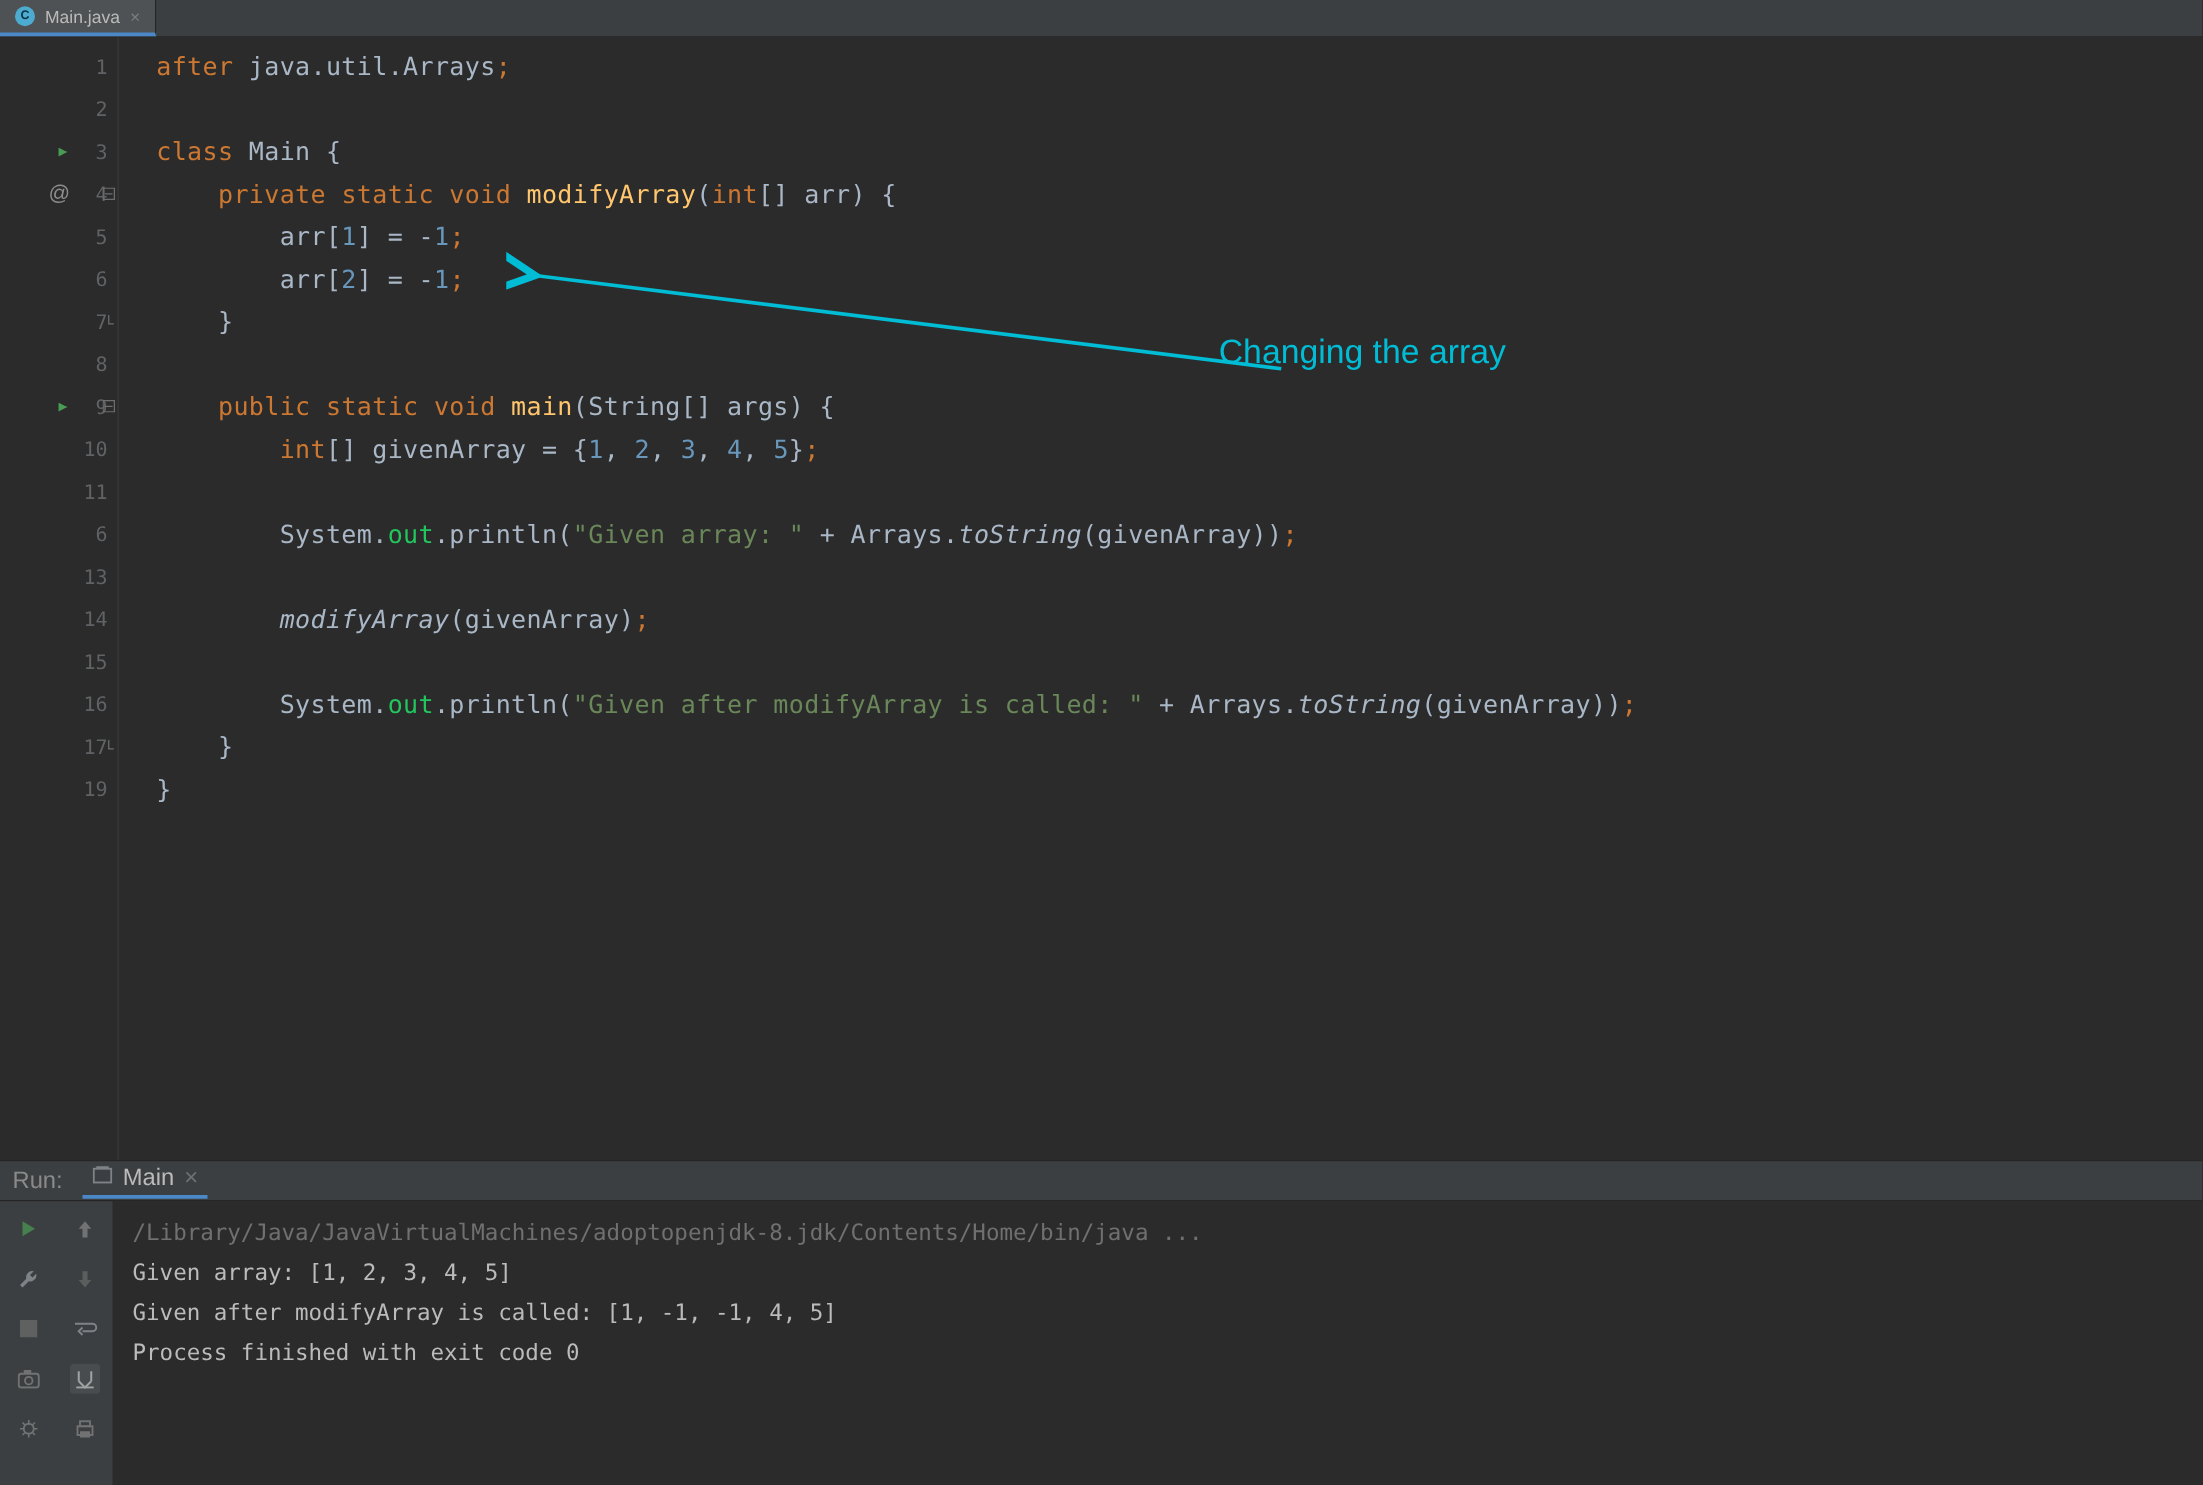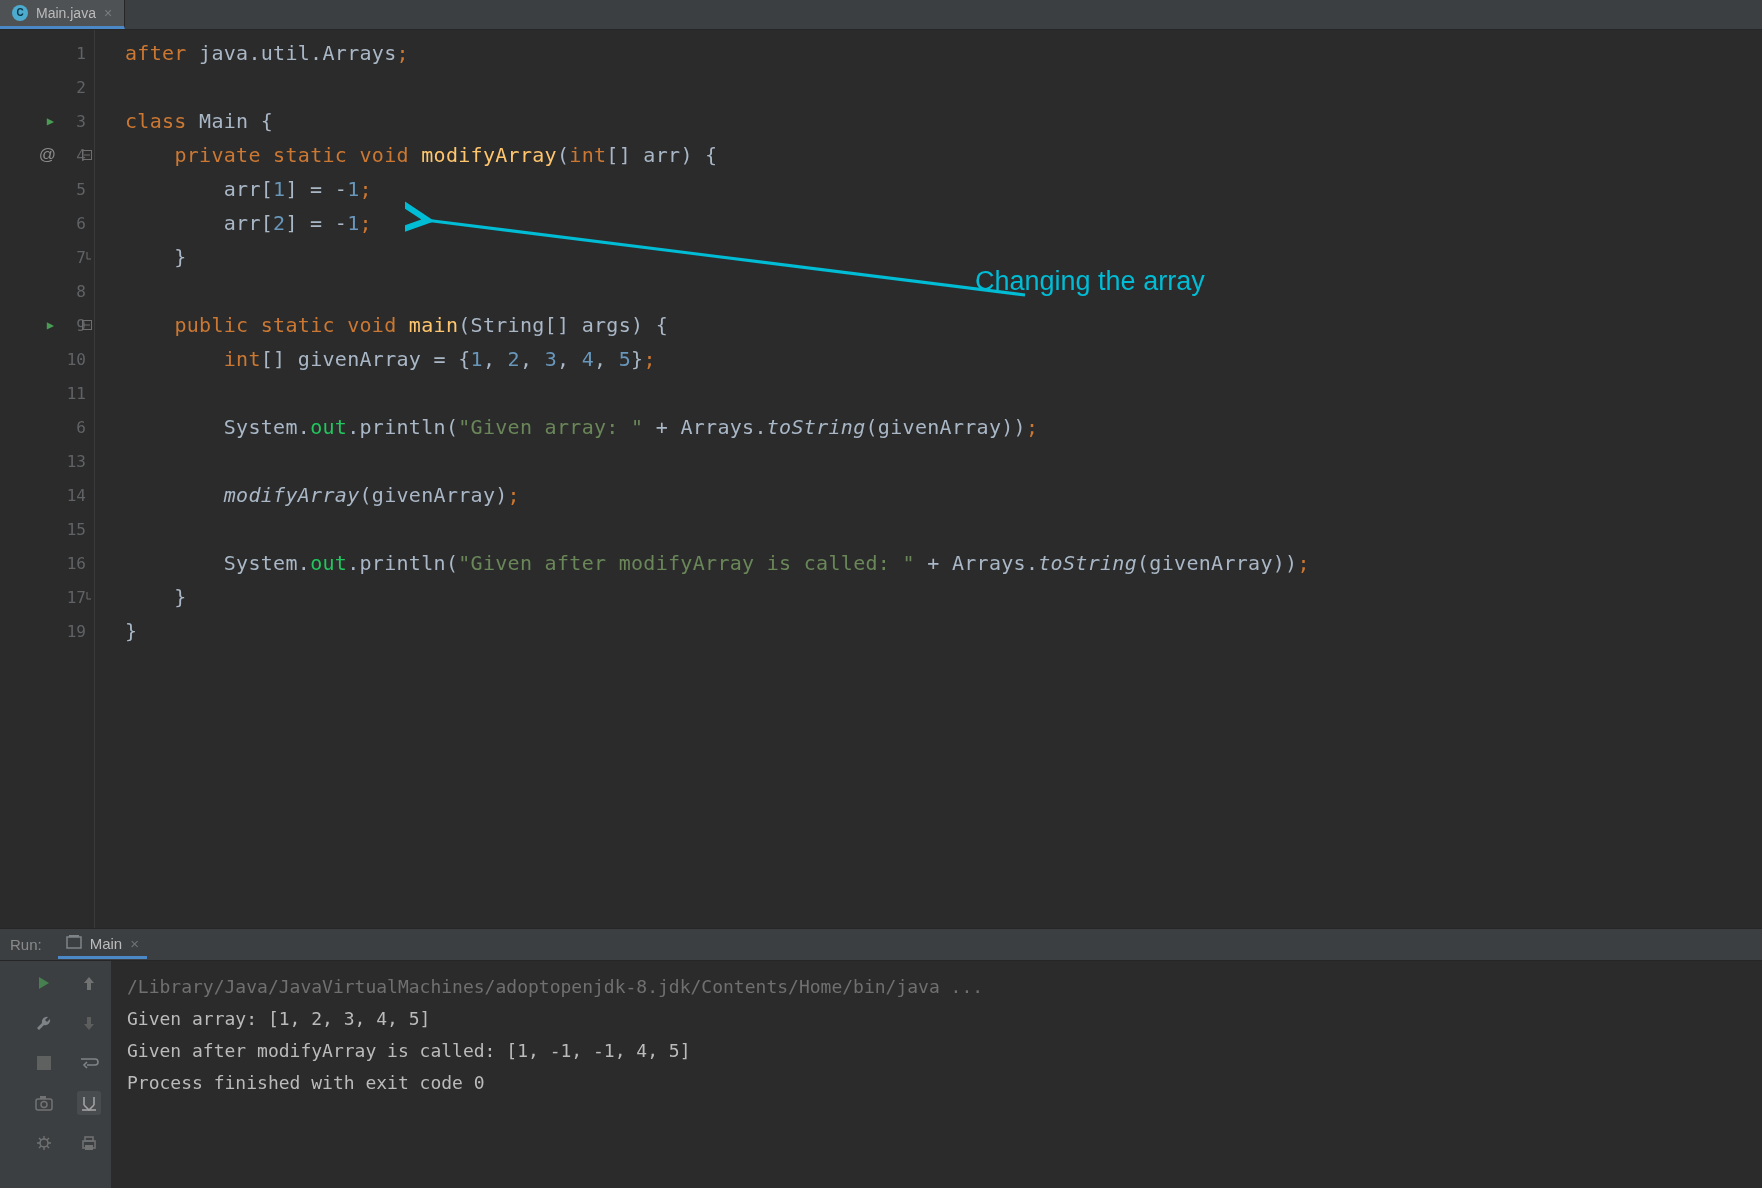--- a/index.html
+++ b/index.html
@@ -60,26 +60,26 @@
   .semi{color:var(--keyword);}
   .p{color:var(--text);}
 
   
   .annot{position:absolute;pointer-events:none;}
   .annot svg{display:block;}
   .annot-text{color:var(--accent);font-family:-apple-system,"Helvetica Neue",sans-serif;font-size:27px;font-weight:400;}
 
   
   .runwin{height:260px;display:flex;flex-direction:column;border-top:1px solid #262626;background:var(--runbar);}
-  .runhdr{height:32px;display:flex;align-items:center;padding:0 10px;gap:16px;font-family:sans-serif;font-size:15px;color:#bbb;border-bottom:1px solid #262626;position:relative;}
+  .runhdr{height:32px;display:flex;align-items:center;padding:0 10px;gap:16px;font-family:sans-serif;font-size:19px;color:#bbb;border-bottom:1px solid #262626;position:relative;}
   .runhdr .lbl{color:#8a8a8a;}
   .runhdr .conf{display:flex;align-items:center;gap:8px;padding:0 8px;height:28px;border-bottom:3px solid #4a88c7;}
   .runhdr .conf .ic{opacity:.7;}
   .runhdr .conf .x{opacity:.4;}
-  .runbody{flex:1;display:flex;padding-left:21px;}
+  .runbody{flex:1;display:flex;}
   .tbcol{width:45px;display:flex;flex-direction:column;align-items:center;gap:16px;padding-top:10px;}
   .tbcol2{width:45px;display:flex;flex-direction:column;align-items:center;gap:16px;padding-top:10px;}
   .tbbtn{width:24px;height:24px;display:flex;align-items:center;justify-content:center;opacity:.7;}
   .tbbtn.hl{background:#4e5254;border-radius:3px;}
   .console{flex:1;background:var(--console);padding:10px 16px;font-size:18px;line-height:32px;color:var(--consoletext);overflow:hidden;}
   .console .cmt{color:#707070;}
 </style>
 </head>
 <body>
 

